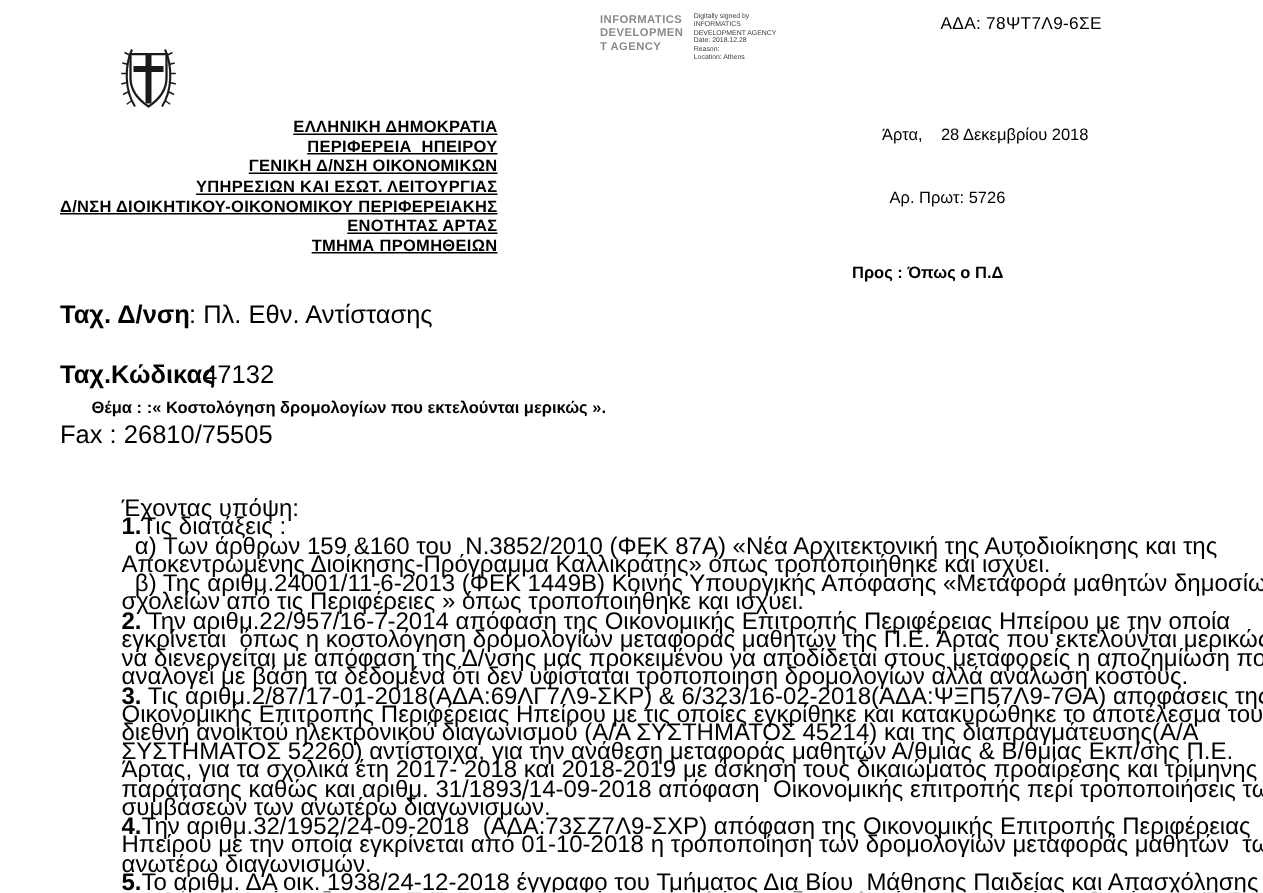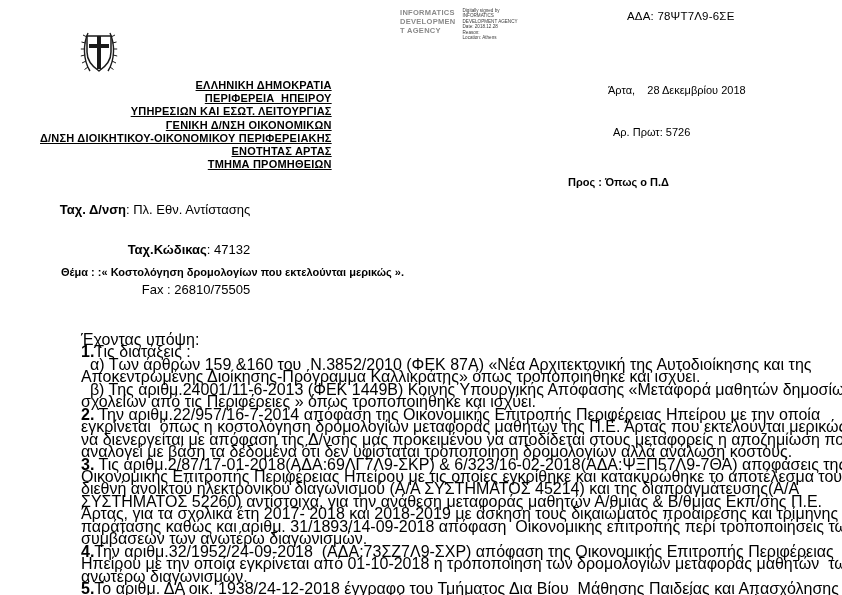--- a/index.html
+++ b/index.html
@@ -11,27 +11,27 @@
   .bold { font-weight:bold; }
 
   .ada { left:627px; top:10px; font-size:11.5px; letter-spacing:0.2px; }
 
   .stamp { left:400px; top:8px; display:flex; gap:7px; align-items:flex-start; }
   .stamp-agency { font-size:7.5px; line-height:9px; color:#8a8a8a; font-weight:bold; letter-spacing:0.3px; }
   .stamp-sig { font-size:4.6px; line-height:5.4px; color:#3a3a3a; }
 
   .emblem { left:80px; top:28px; width:38px; height:48px; }
 
-  .dateline { left:588px; top:55px; font-size:11px; line-height:14px; white-space:pre;margin-left:20px; }
+  .dateline { left:588px; top:55px; font-size:11px; line-height:14px; white-space:pre; }
   .protocol { padding-left:5px; }
 
   .hdr { left:40px; top:79px; }
   .hdr-line { font-weight:bold; text-decoration:underline; font-size:11px; line-height:13.2px; white-space:pre; letter-spacing:0.2px;text-align:right; }
 
-  .contact { left:40px; top:176px; font-size:13px; line-height:13.4px; white-space:pre;text-align:right; }
+  .contact { left:40px; top:176px; font-size:17px; line-height:13.4px; white-space:pre; }
   .c-label { display:inline-block; width:86px; font-weight:bold; }
 
   .recipient { left:568px; top:176px; font-size:11px; font-weight:bold; }
 
   .subject { left:61px; top:266px; font-size:11px; white-space:pre-wrap; font-weight:bold; }
 
   .signer { left:0; right:0; top:315px; text-align:center; font-size:11px; }
 
   .body-text { left:33px; top:334px; width:779px; font-size:16px; line-height:12.45px;margin-left:48px; }
   .body-text p { margin:0; white-space:pre-wrap; }
@@ -76,22 +76,22 @@
   </div>
 
   <div class="dateline abs">
     <div>Άρτα,    28 Δεκεμβρίου 2018</div>
     <div class="protocol">Αρ. Πρωτ: 5726</div>
   </div>
 
   <div class="hdr abs">
     <div class="hdr-line">ΕΛΛΗΝΙΚΗ ΔΗΜΟΚΡΑΤΙΑ</div>
     <div class="hdr-line">ΠΕΡΙΦΕΡΕΙΑ  ΗΠΕΙΡΟΥ</div>
+    <div class="hdr-line">ΓΕΝΙΚΗ Δ/ΝΣΗ ΟΙΚΟΝΟΜΙΚΩΝ</div>
     <div class="hdr-line">ΥΠΗΡΕΣΙΩΝ ΚΑΙ ΕΣΩΤ. ΛΕΙΤΟΥΡΓΙΑΣ</div>
-    <div class="hdr-line">ΓΕΝΙΚΗ Δ/ΝΣΗ ΟΙΚΟΝΟΜΙΚΩΝ</div>
     <div class="hdr-line">Δ/ΝΣΗ ΔΙΟΙΚΗΤΙΚΟΥ-ΟΙΚΟΝΟΜΙΚΟΥ ΠΕΡΙΦΕΡΕΙΑΚΗΣ</div>
     <div class="hdr-line">ΕΝΟΤΗΤΑΣ ΑΡΤΑΣ</div>
     <div class="hdr-line">ΤΜΗΜΑ ΠΡΟΜΗΘΕΙΩΝ</div>
   </div>
 
   <div class="contact abs">
     <div class="c-row"><span class="c-label">Ταχ. Δ/νση</span><span>: Πλ. Εθν. Αντίστασης</span></div>
     <div class="c-row"><span class="c-label">Ταχ.Κώδικας</span><span>: 47132</span></div>
     <div class="c-row"><span>Fax : 26810/75505</span></div>
   </div>

